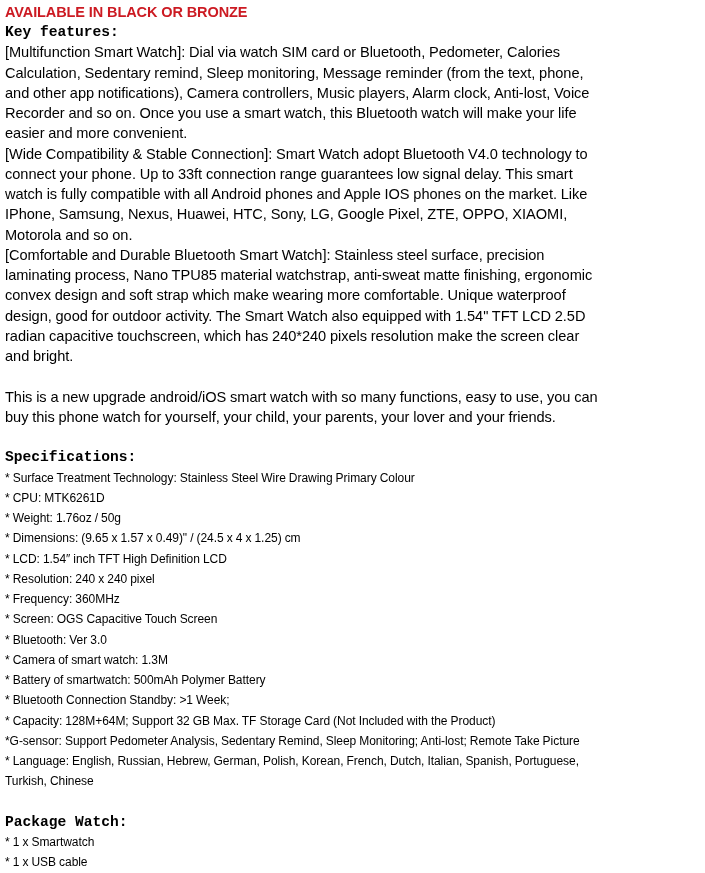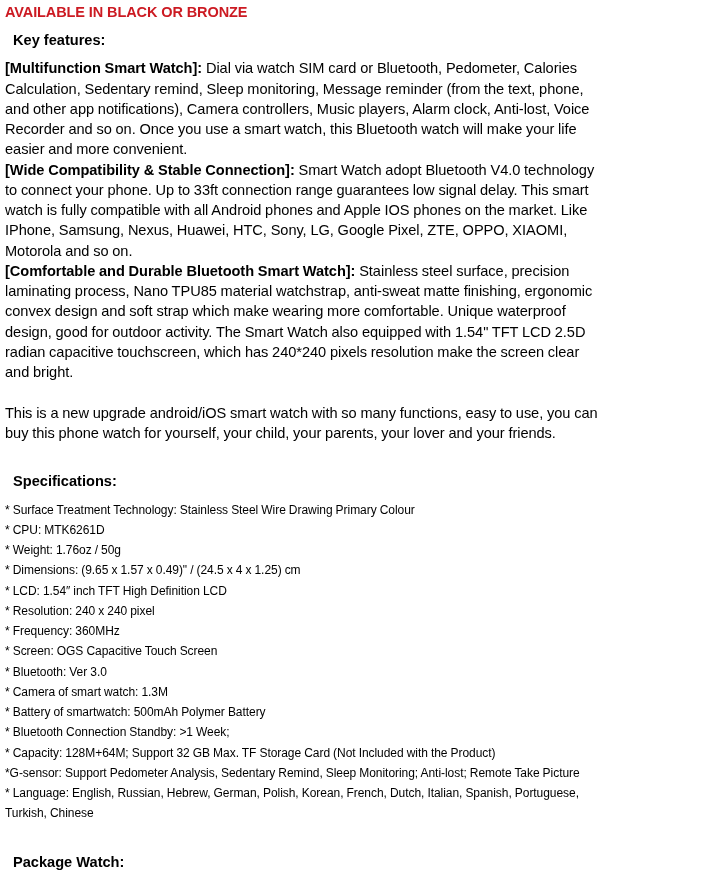--- a/index.html
+++ b/index.html
@@ -34,27 +34,28 @@
   }
   .para {
     font-size: 14.6px;
     line-height: 20.25px;
     margin: 0;
     text-align: left;
     letter-spacing: -0.05px;
     word-spacing: -0.2px;
   }
   .lead {
-    font-weight: bold;
+    font-weight: normal;
   }
   .section-title {
     font-size: 14.6px;
     line-height: 20.25px;
     font-weight: bold;
-    margin: 8px;
+    margin: 0;
+    font-family: Liberation Mono, monospace;
   }
   .spec-line {
     font-size: 12px;
     line-height: 20.25px;
     margin: 0;
     letter-spacing: -0.05px;
     word-spacing: -0.2px;
   }
   .gap {
     height: 20.25px;

